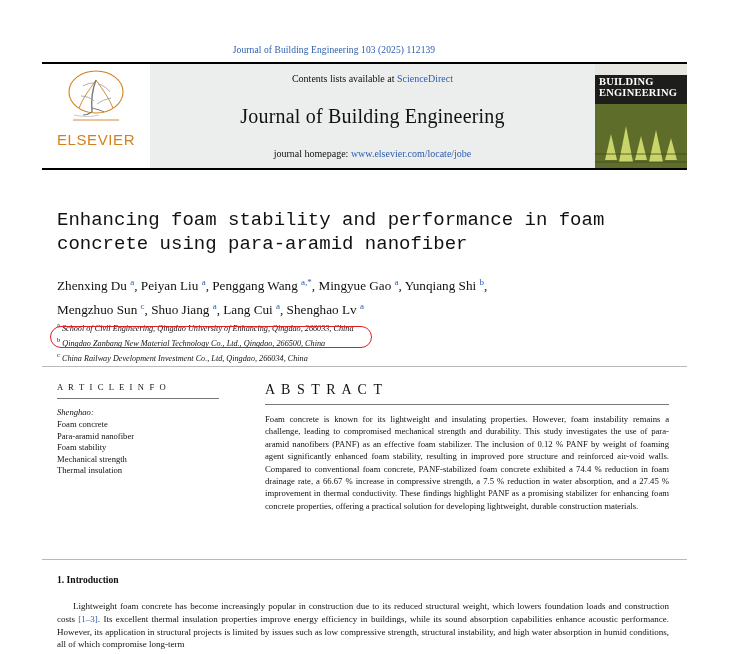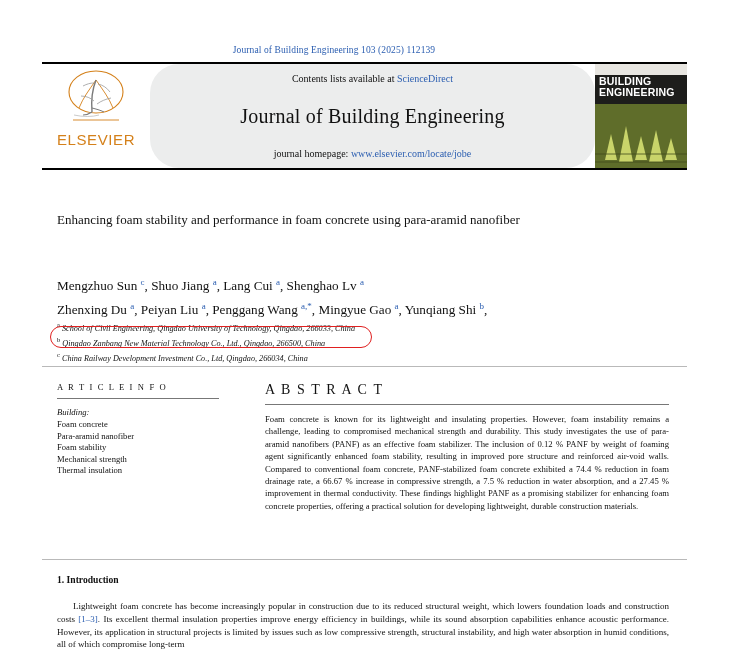--- a/index.html
+++ b/index.html
@@ -71,21 +71,20 @@
   }
   .masthead-center {
     flex: 1 1 auto;
     background: #eceded;
     display: flex;
     flex-direction: column;
     align-items: center;
     justify-content: space-between;
     padding: 9px 0 9px 0;
     box-sizing: border-box;
-    border-radius: 29px;
   }
   .contents-line {
     font-size: 10px;
     color: #111;
   }
   .contents-line a {
     color: #2a5db0;
     text-decoration: none;
   }
   .journal-title {
@@ -115,43 +114,44 @@
     top: 0; left: 0; right: 0;
     height: 11px;
     background: #e8e6e1;
   }
   .cover-title {
     position: absolute;
     top: 12px;
     left: 4px;
     right: 4px;
     color: #fff;
-    font-family: Liberation Sans, sans-serif;
+    font-family: Liberation Serif, serif;
     font-weight: bold;
     font-size: 10.5px;
     line-height: 11px;
     letter-spacing: 0.2px;
   }
   .cover-art {
     position: absolute;
     left: 0; right: 0; bottom: 0;
     height: 64px;
     background: #6e7c32;
     overflow: hidden;
   }
 
   
   .title {
     position: absolute;
     top: 208px;
     left: 57px;
     width: 608px;
-    font-size: 13px;
+    font-size: 19px;
     line-height: 24px;
     color: #111;
+    font-family: Liberation Mono, monospace;
   }
   .authors {
     position: absolute;
     top: 272px;
     left: 57px;
     width: 612px;
     font-size: 13.2px;
     line-height: 21px;
     color: #111;
   }
@@ -341,37 +341,37 @@
             <line x1="0" y1="58" x2="92" y2="58"></line>
           </g>
         </svg>
       </div>
     </div>
   </div>
 
   <div class="title">Enhancing foam stability and performance in foam concrete using para-aramid nanofiber</div>
 
   <div class="authors">
+    <div>Zhenxing Du <sup>a</sup>, Peiyan Liu <sup>a</sup>, Penggang Wang <sup>a,*</sup>, Mingyue Gao <sup>a</sup>, Yunqiang Shi <sup>b</sup>,</div>
     <div>Mengzhuo Sun <sup>c</sup>, Shuo Jiang <sup>a</sup>, Lang Cui <sup>a</sup>, Shenghao Lv <sup>a</sup></div>
-    <div>Zhenxing Du <sup>a</sup>, Peiyan Liu <sup>a</sup>, Penggang Wang <sup>a,*</sup>, Mingyue Gao <sup>a</sup>, Yunqiang Shi <sup>b</sup>,</div>
   </div>
 
   <div class="affils">
-    <div><sup>a</sup> <span>School of Civil Engineering, Qingdao University of Technology, Qingdao, 266033, China</span></div>
+    <div><sup>a</sup> <span>School of Civil Engineering, Qingdao University of Enhancing, Qingdao, 266033, China</span></div>
     <div><sup>b</sup> <span>Qingdao Zanbang New Material Technology Co., Ltd., Qingdao, 266500, China</span></div>
     <div><sup>c</sup> <span>China Railway Development Investment Co., Ltd, Qingdao, 266034, China</span></div>
   </div>
   <div class="redbox"></div>
 
   <div class="rule-top"></div>
 
   <div class="info-col">
     <div class="info-head">A R T I C L E  I N F O</div>
     <div class="info-rule"></div>
-    <div class="kw-title">Building:</div>
+    <div class="kw-title">Shenghao:</div>
     <div class="kw-list">
       <div>Foam concrete</div>
       <div>Para-aramid nanofiber</div>
       <div>Foam stability</div>
       <div>Mechanical strength</div>
       <div>Thermal insulation</div>
     </div>
   </div>
 
   <div class="abs-col">

